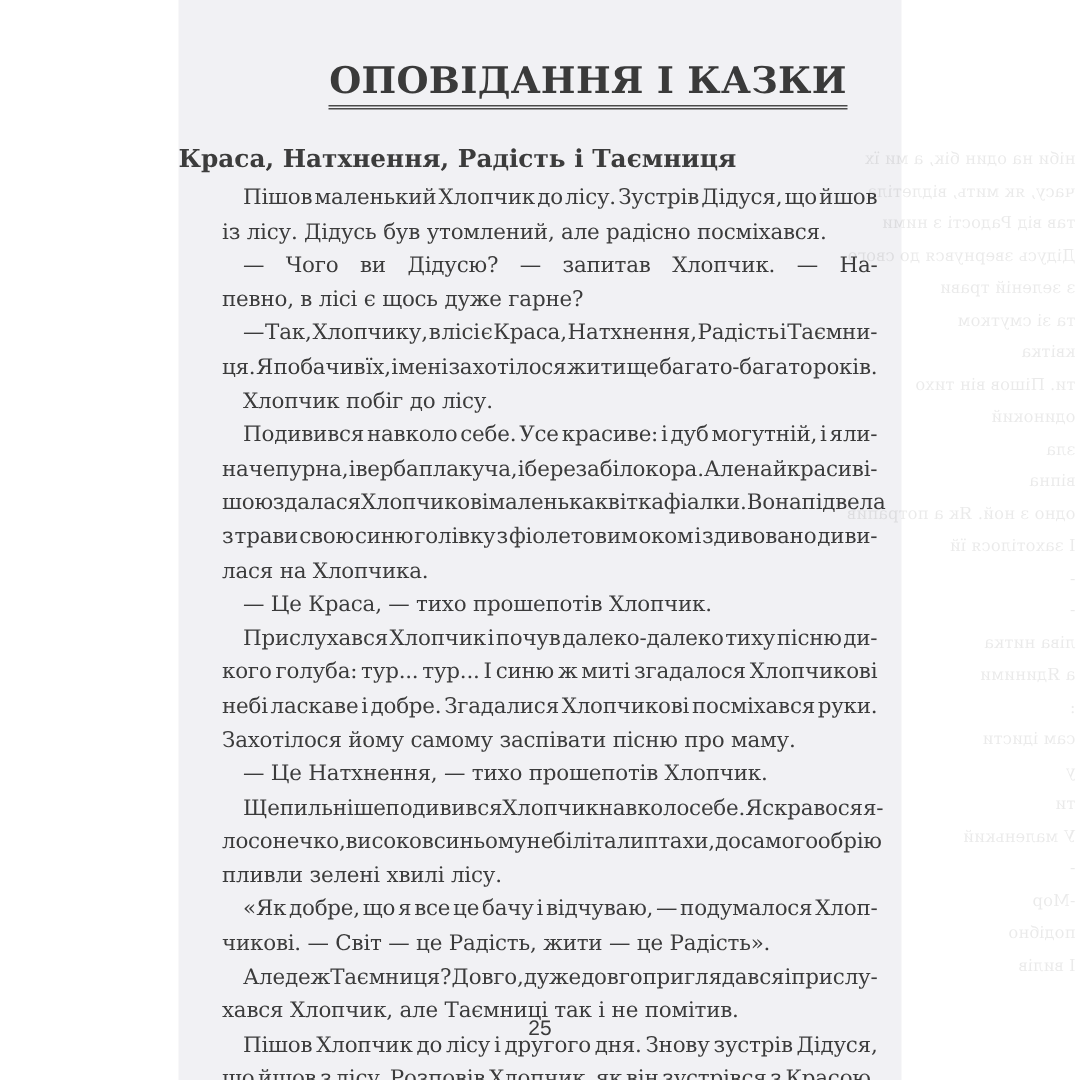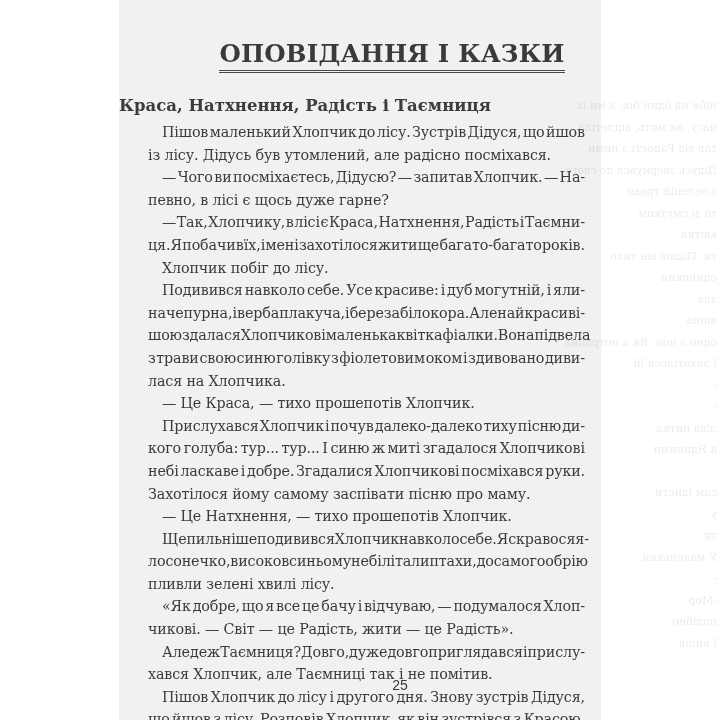--- a/index.html
+++ b/index.html
@@ -32,21 +32,21 @@
     position:absolute; left:29px; top:121px; width:437px;
     font-family:"DejaVu Serif", serif; font-size:14.3px; line-height:22.6px;
     color:#3b3b3b; letter-spacing:-0.15px;
   }
   .ln { white-space:nowrap; display:flex; justify-content:space-between; }
   .ln.last { justify-content:flex-start;text-align:right; }
   .ln.indent { padding-left:14px; }
   .ln span { white-space:pre; }
   .page-num {
     position:absolute; left:0; width:482px; top:677px; text-align:center;
-    font-family:"Liberation Sans", sans-serif; font-size:14px; color:#3b3b3b;padding-left:40px;
+    font-family:"Liberation Sans", sans-serif; font-size:14px; color:#3b3b3b;
   }
 </style>
 </head>
 <body>
 
 <div class="page">
   <div class="bleed">
     ніби на один бік, а ми їх<br>часу, як мить, відлетіла<br>тав від Радості з ними<br>Дідусь звернувся до свого<br>з зеленій трави<br>та зі смутком<br>квітка<br>ти. Пішов він тихо<br>одинокий<br>зла<br>віпна<br>одно з ной. Як а потрапив<br>І захотілося їй<br>-<br>-<br>ліва нитка<br>а Ядиними<br>:<br>сам ідисти<br>у<br>ти<br>У маленький<br>-<br>-Мор<br>подібно<br>І вилів<br>Коля<br>-<br>Розповіли на дві частини
   </div>
 
@@ -68,21 +68,20 @@
         <span>що</span>
         <span>йшов</span>
       </div>
       <div class="ln last">
         <span>із лісу. Дідусь був утомлений, але радісно посміхався.</span>
       </div>
       <div class="ln indent">
         <span>—</span>
         <span>Чого</span>
         <span>ви</span>
-        <span>посміхаєтесь,</span>
         <span>Дідусю?</span>
         <span>—</span>
         <span>запитав</span>
         <span>Хлопчик.</span>
         <span>—</span>
         <span>На-</span>
       </div>
       <div class="ln last">
         <span>певно, в лісі є щось дуже гарне?</span>
       </div>

